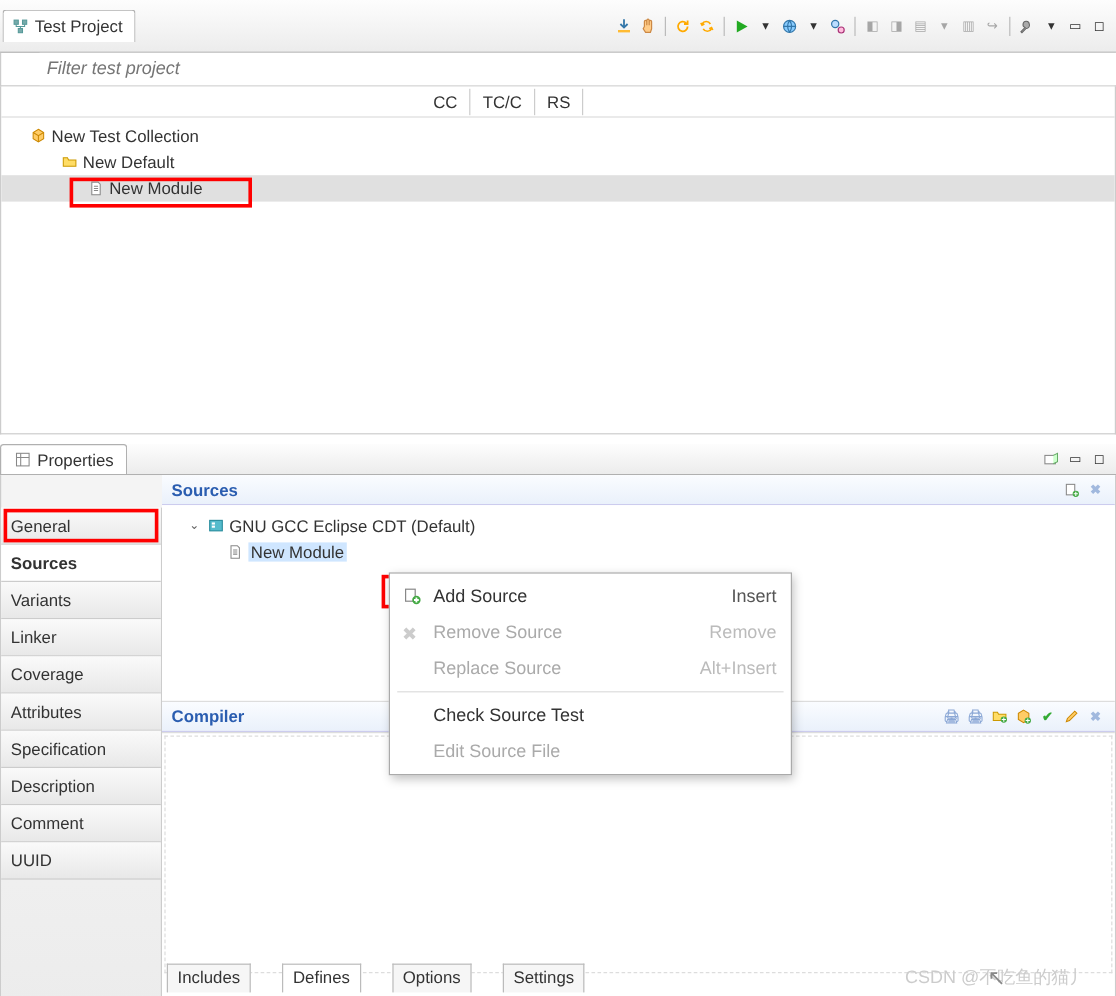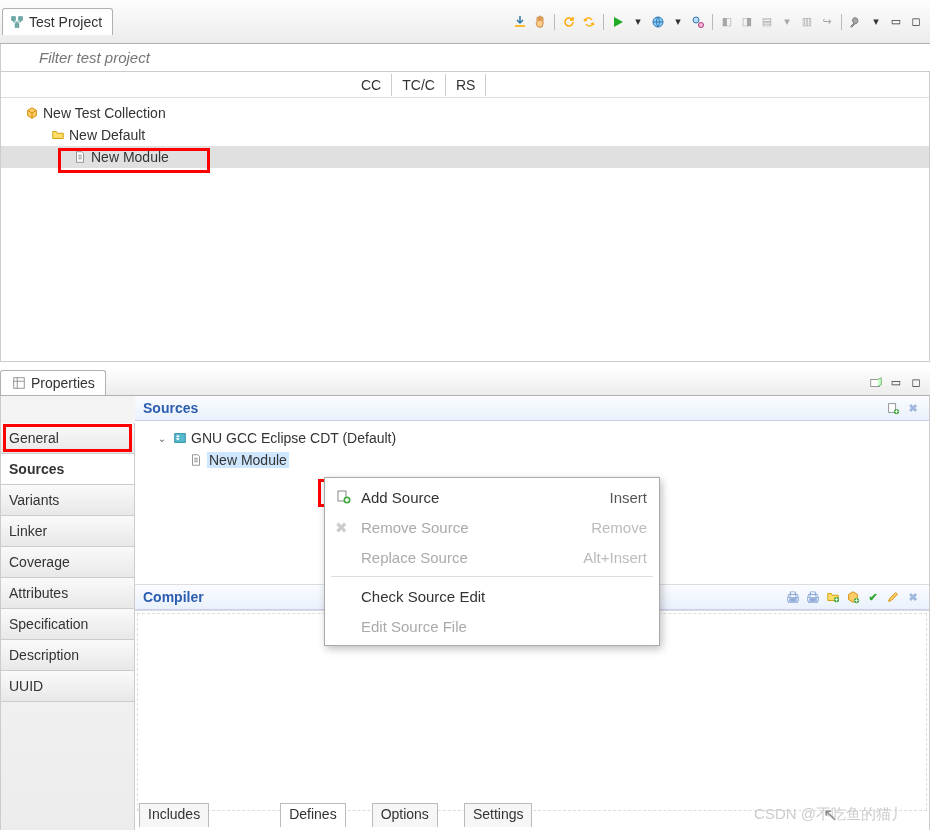--- a/index.html
+++ b/index.html
@@ -43,21 +43,21 @@
 .section-header .hicons{margin-left:auto;display:flex;gap:4px;}
 .section-body{flex:0 0 auto;background:#fff;border-bottom:1px solid #ddd;padding:6px 8px 18px 8px;}
 .section-tree-row{display:flex;align-items:center;gap:4px;height:22px;}
 .expand{width:14px;text-align:center;color:#666;font-size:10px;}
 .sel{background:#cfe6ff;padding:0 2px;}
 
 .compiler-body{flex:1;position:relative;border-top:1px solid #ddd;}
 .compiler-area{position:absolute;inset:0 0 26px 0;background:#fff;border:1px dashed #ddd;margin:2px;}
 .bottom-tabs{position:absolute;left:4px;bottom:12px;height:24px;display:flex;gap:26px;}
 .bottom-tabs .bt{border:1px solid #bbb;border-bottom:none;padding:2px 8px;background:#f6f6f6;font-size:14px;}
-.bottom-tabs .bt.active{background:#fff;margin-left:45px;}
+.bottom-tabs .bt.active{background:#fff;}
 
 .context-menu{position:absolute;left:324px;top:477px;width:336px;background:#fff;border:1px solid #aaa;box-shadow:2px 3px 8px rgba(0,0,0,.25);padding:4px 0;z-index:50;}
 .menu-item{display:flex;align-items:center;height:30px;padding:0 12px 0 36px;position:relative;font-size:15px;color:#333;}
 .menu-item .sc{margin-left:auto;color:#555;padding-left:24px;}
 .menu-item.disabled{color:#aaa;}
 .menu-item.disabled .sc{color:#bbb;}
 .menu-item .mi-icon{position:absolute;left:10px;width:16px;height:16px;}
 .menu-sep{height:1px;background:#ddd;margin:4px 6px;}
 
 .hi1{left:58px;top:148px;width:152px;height:25px;}
@@ -217,20 +217,23 @@
         <span>Coverage</span>
       </div>
     <div class="sidebar-item">
         <span>Attributes</span>
       </div>
     <div class="sidebar-item">
         <span>Specification</span>
       </div>
     <div class="sidebar-item">
         <span>Description</span>
+      </div>
+    <div class="sidebar-item">
+        <span>Comment</span>
       </div>
     <div class="sidebar-item">
         <span>UUID</span>
       </div>
   </div>
 
   <div class="right-panel">
     <div class="section-header">
       <span>Sources</span>
       <div class="hicons">
@@ -317,21 +320,21 @@
     <span class="mi-icon" style="color:#ccc">✖</span>
     <span>Remove Source</span>
     <span class="sc">Remove</span>
   </div>
   <div class="menu-item disabled">
     <span>Replace Source</span>
     <span class="sc">Alt+Insert</span>
   </div>
   <div class="menu-sep"></div>
   <div class="menu-item">
-    <span>Check Source Edit</span>
+    <span>Check Source Test</span>
   </div>
   <div class="menu-item disabled">
     <span>Edit Source File</span>
   </div>
 </div>
 
 <div class="highlight-red hi1"></div>
 <div class="highlight-red hi2"></div>
 <div class="highlight-red hi3"></div>
 

